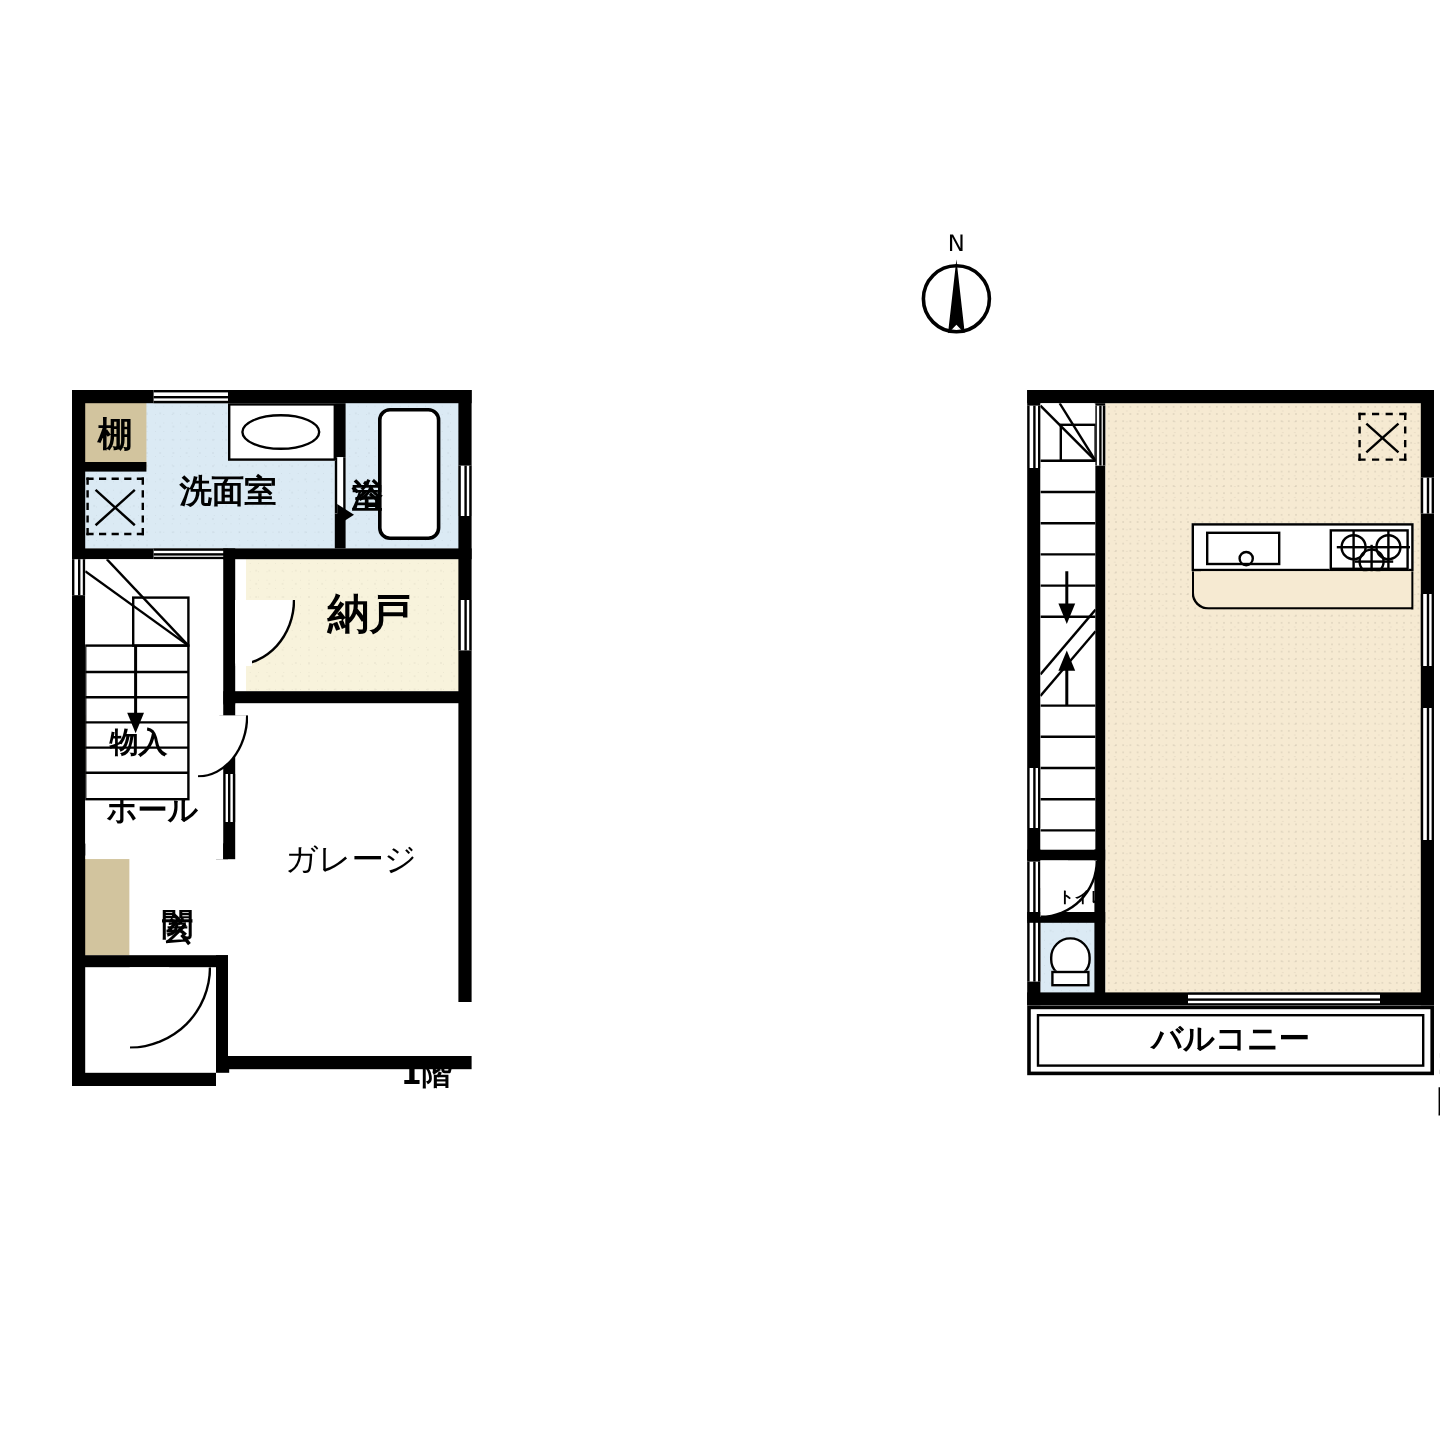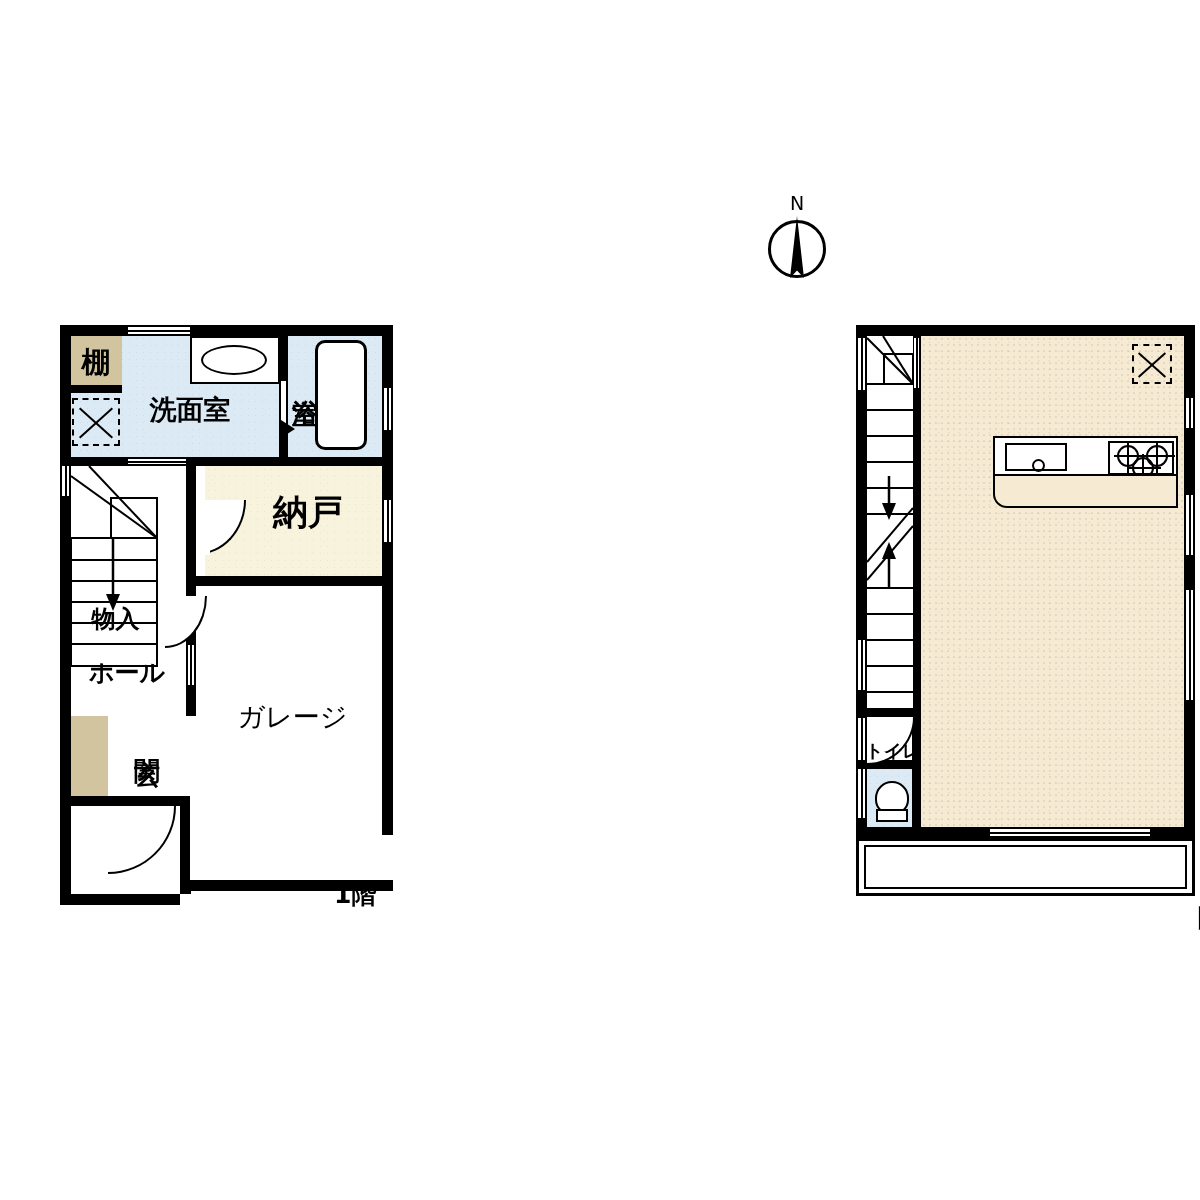--- a/index.html
+++ b/index.html
@@ -182,21 +182,21 @@
     <div class="counter" style="left:190px;top:336px;width:90px;height:48px;"></div>
     <div class="sinkOval" style="left:201px;top:345px;width:66px;height:30px;"></div>
 
     <div class="tub" style="left:315px;top:340px;width:52px;height:110px;"></div>
 
     <div class="lbl" style="left:70px;top:347px;width:52px;font-size:29px;">棚</div>
     <div class="lbl" style="left:120px;top:396px;width:140px;font-size:27px;">洗面室</div>
     <div class="lbl" style="left:287px;top:356px;width:36px;font-size:26px;line-height:1.12;letter-spacing:0;"><span style="writing-mode:vertical-rl;text-orientation:upright;">浴室</span></div>
     <div class="lbl" style="left:248px;top:494px;width:120px;font-size:35px;">納戸</div>
     <div class="lbl" style="left:68px;top:607px;width:95px;font-size:24px;">物入</div>
-    <div class="lbl" style="left:68px;top:662px;width:118px;font-size:25px;font-family:Liberation Mono, monospace;">ホール</div>
+    <div class="lbl" style="left:68px;top:662px;width:118px;font-size:25px;">ホール</div>
     <div class="lbl" style="left:108px;top:716px;width:78px;font-size:26px;line-height:1.12;"><span style="writing-mode:vertical-rl;text-orientation:upright;">玄関</span></div>
     <div class="lbl norm" style="left:215px;top:703px;width:155px;font-size:27px;">ガレージ</div>
 
     <div class="floor-cap" style="left:334px;top:878px;">1階</div>
   </div>
 
   <div class="abs" style="left:420px;top:0;width:390px;height:940px;">
 
     <div class="fill f-ldk speck-b" style="left:501px;top:336px;width:264px;height:492px;"></div>
 
@@ -271,24 +271,25 @@
     <div class="cabinet" style="left:573px;top:476px;width:185px;height:32px;"></div>
 
     <div class="dashbox" style="left:712px;top:344px;width:40px;height:40px;">
       <div class="x1"></div>
         <div class="x2"></div>
     </div>
 
     <div class="toiletBowl" style="left:455px;top:781px;width:34px;height:34px;"></div>
     <div class="toiletTank" style="left:456px;top:809px;width:32px;height:13px;"></div>
 
-    <div class="lbl" style="left:444px;top:742px;width:58px;font-size:18px;">トイレ</div>
+    <div class="lbl" style="left:444px;top:742px;width:58px;font-size:13px;text-align:right;">トイレ</div>
 
     <div class="balc" style="left:436px;top:838px;width:339px;height:58px;"></div>
     <div class="balc-in" style="left:444px;top:845px;width:323px;height:44px;"></div>
+    <div class="lbl" style="left:498px;top:853px;width:215px;font-size:26px;">バルコニー</div>
 
     <div class="floor-cap" style="left:778px;top:872px;">2階</div>
   </div>
 
   <div class="abs" style="left:800px;top:0;width:400px;height:940px;">
 
     
     
     
     

